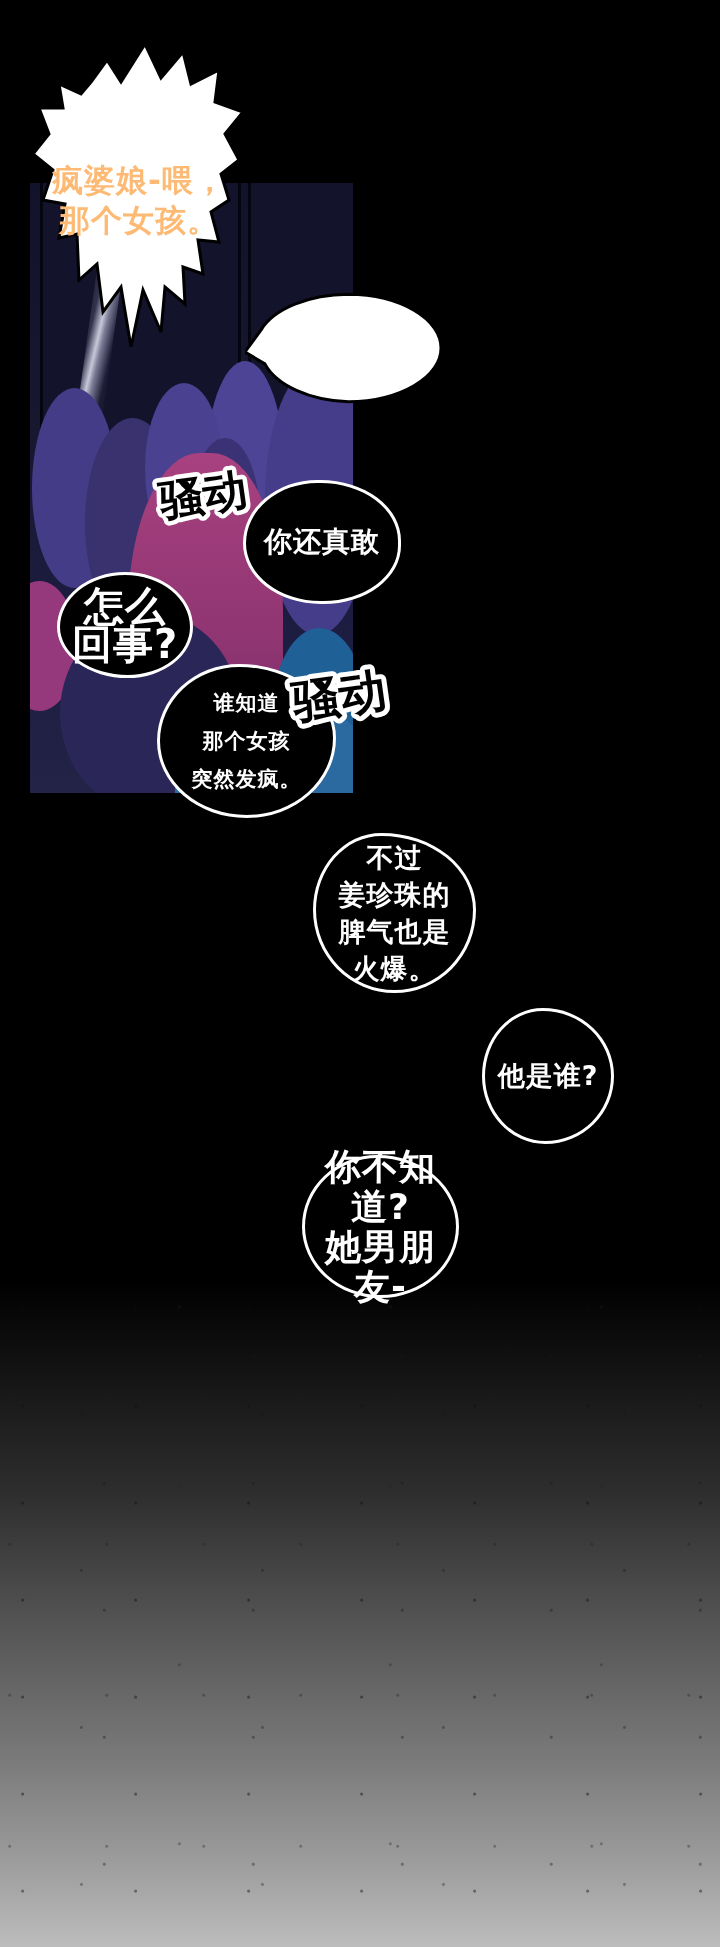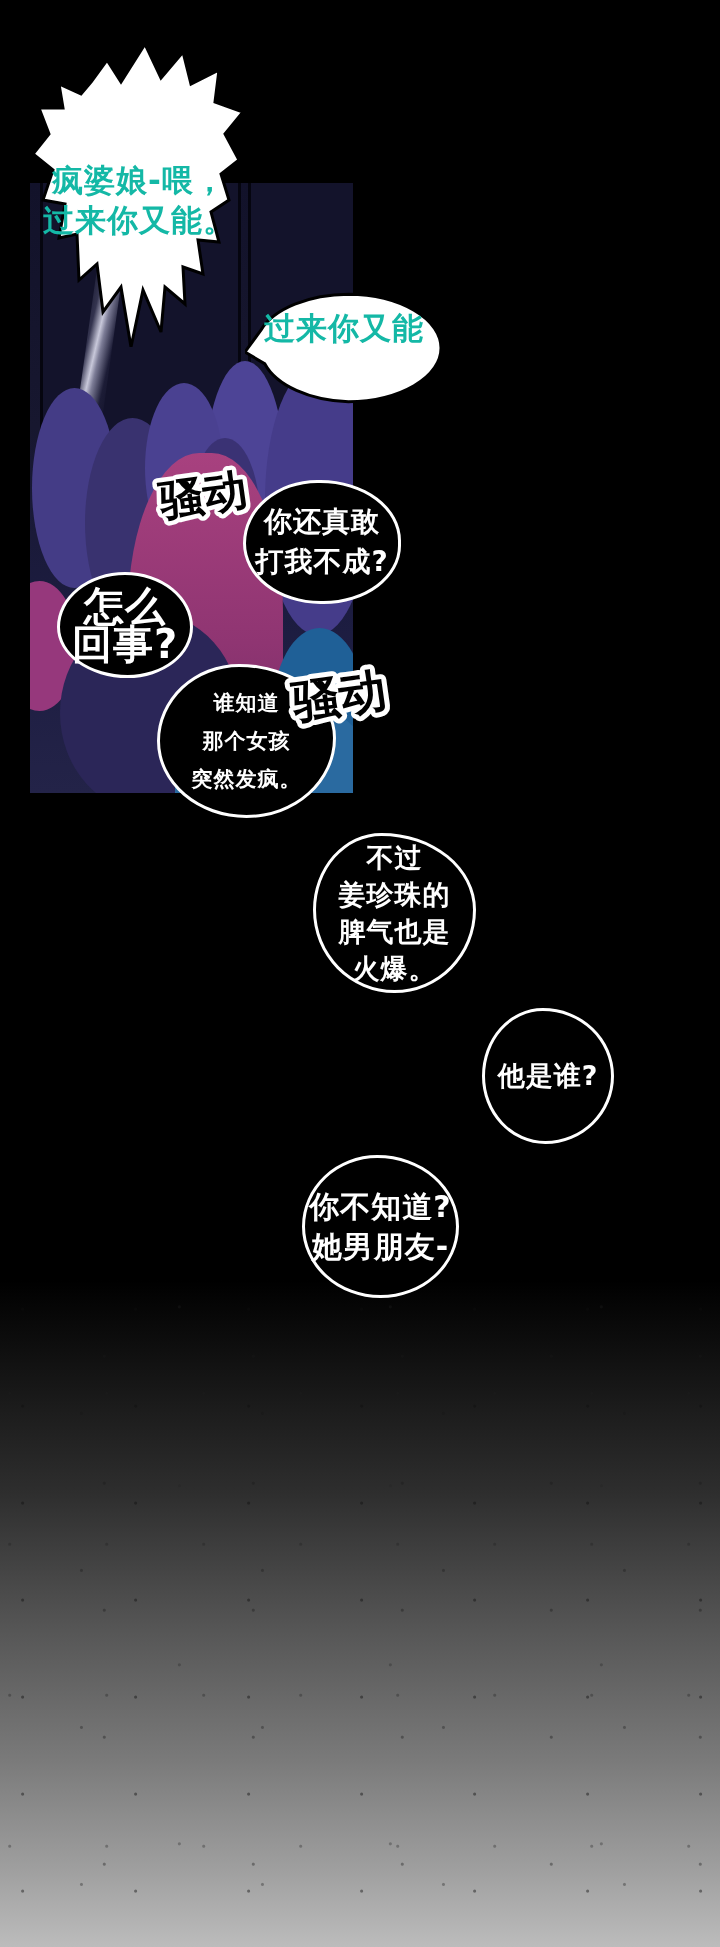--- a/index.html
+++ b/index.html
@@ -34,39 +34,39 @@
   }
   .pinkhead{left:-28px;top:398px;width:75px;height:130px;background:#96387c;}
   .bottomdark{left:30px;top:430px;width:180px;height:200px;background:#2b2658;}
   .blue1{left:242px;top:445px;width:95px;height:175px;background:#1f6097;}
   .blue2{left:145px;top:515px;width:190px;height:110px;background:#2a6aa0;border-radius:50% 50% 0 0;}
 
   
   .burst{position:absolute;left:33px;top:42px;width:212px;height:305px;z-index:3;}
   .burst svg,.oval svg{position:absolute;left:0;top:0;width:100%;height:100%;}
   .bubble-text-dark{
-    position:absolute;left:0;right:0;text-align:center;color:#14b8a6;
+    position:absolute;left:0;right:0;text-align:center;color:#fdba74;
     font-size:31px;line-height:40px;letter-spacing:1px;
   }
   .burst .bubble-text-dark{top:118px;}
   .oval{position:absolute;left:245px;top:292px;width:198px;height:114px;z-index:3;}
   .oval .bubble-text-dark{top:17px;line-height:38px;}
 
   
   .bb{
     position:absolute;background:#000;border:3px solid #fff;z-index:3;
     display:flex;flex-direction:column;align-items:center;justify-content:center;
     color:#fff;text-align:center;letter-spacing:1px;
   }
   .bb3{left:243px;top:480px;width:152px;height:118px;font-size:28px;line-height:40px;border-radius:48% 52% 50% 50% / 52% 50% 48% 50%;}
   .bb4{left:57px;top:572px;width:130px;height:100px;font-size:40px;line-height:38px;border-radius:50% 50% 48% 52% / 52% 52% 48% 48%;}
   .bb5{left:157px;top:664px;width:173px;height:148px;font-size:21px;line-height:38px;border-radius:46% 54% 50% 50% / 50% 48% 52% 50%;}
   .bb6{left:313px;top:833px;width:157px;height:154px;font-size:27px;line-height:37px;border-radius:42% 58% 50% 50% / 48% 48% 52% 52%;}
   .bb7{left:482px;top:1008px;width:126px;height:130px;font-size:27px;line-height:34px;border-radius:46% 54% 52% 48% / 50% 50% 50% 50%;}
-  .bb8{left:302px;top:1155px;width:151px;height:137px;font-size:30px;line-height:40px;border-radius:48% 52% 50% 50% / 50% 50% 50% 50%;}
+  .bb8{left:302px;top:1155px;width:151px;height:137px;font-size:36px;line-height:40px;border-radius:48% 52% 50% 50% / 50% 50% 50% 50%;}
 
   
   .sfx{position:absolute;z-index:4;overflow:visible;}
   .sfx1{left:138px;top:458px;width:130px;height:70px;}
   .sfx2{left:264px;top:652px;width:150px;height:84px;}
   .sfx text{
     font-family:"DejaVu Sans","Liberation Sans",sans-serif;font-weight:900;
     fill:#000;stroke:#fff;paint-order:stroke;stroke-linejoin:round;
   }
 
@@ -107,40 +107,38 @@
     <div class="blob blue1"></div>
     <div class="blue2"></div>
   </div>
 
   <div class="burst">
     <svg viewBox="0 0 212 305">
       <polygon fill="#ffffff" stroke="#000000" stroke-width="3" points="58,40 74,18 88,40 112,2 128,36 150,10 158,42 186,28 182,60 210,70 192,92 206,118 188,132 196,158 178,170 186,200 165,198 170,232 150,225 152,262 132,245 128,290 110,248 98,305 88,245 70,270 64,222 46,238 44,192 26,196 32,162 10,158 20,128 0,112 16,92 6,66 30,66 26,42 48,52"></polygon>
     </svg>
     <div class="bubble-text-dark">
       <div>疯婆娘-喂，</div>
-      <div>过来你又能。</div>
+      <div>那个女孩。</div>
     </div>
   </div>
 
   <div class="oval">
     <svg viewBox="0 0 199 114">
       <path fill="#ffffff" stroke="#000000" stroke-width="3" d="M 104 2 A 94 54 0 0 0 16 38 L 0 60 L 20 72 A 94 54 0 0 0 104 110 A 94 54 0 0 0 197 56 A 94 54 0 0 0 104 2 Z"></path>
     </svg>
     <div class="bubble-text-dark">
-      <div>过来你又能</div>
     </div>
   </div>
 
   <svg class="sfx sfx1" viewBox="0 0 130 70">
     <text x="65" y="52" text-anchor="middle" font-size="44" stroke-width="9" transform="rotate(-8 65 35)">骚动</text>
   </svg>
 
   <div class="bb bb3">
     <div>你还真敢</div>
-    <div>打我不成?</div>
   </div>
 
   <div class="bb bb4">
     <div>怎么</div>
     <div>回事?</div>
   </div>
 
   <div class="bb bb5">
     <div>谁知道</div>
     <div>那个女孩</div>

